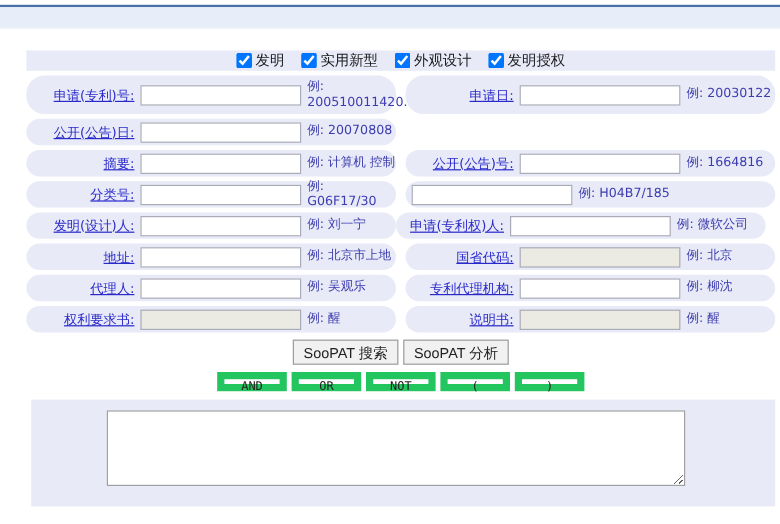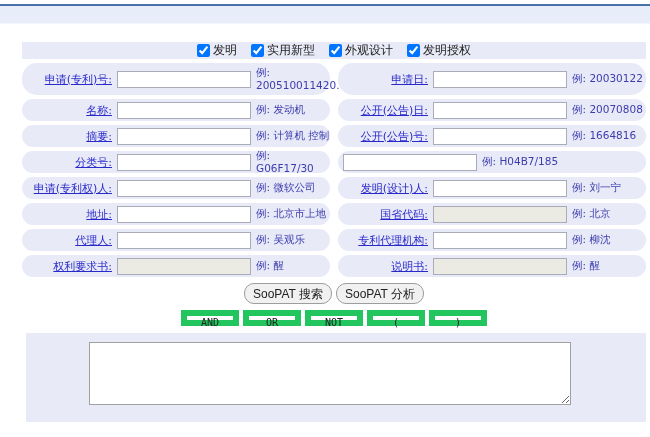--- a/index.html
+++ b/index.html
@@ -18,21 +18,21 @@
   .row-tall .cell { height: 32px; }
   .flabel { display: inline-block; width: 90px; flex: 0 0 90px; text-align: right;
     font-size: 11px; color: #2a2acb; text-decoration: underline; cursor: pointer;
     white-space: nowrap; }
   .finput { width: 134px; flex: 0 0 134px; height: 17px; margin-left: 5px;
     border: 1px solid #a9abb8; background: #fff; font-size: 11px; padding: 0 2px; }
   .finput:disabled { background: #ebebe4; }
   .fex { flex: 1; margin-left: 5px; font-size: 10.5px; color: #3c3cae; line-height: 1.25; }
   .soopat-row { display: flex; justify-content: center; margin-top: 6px; }
   .btn { font-size: 12px; color: #222; background: #f1f1f1; border: 1px solid #9d9d9d;
-    border-radius: 10px; padding: 2px 8px; margin: 0 2px; height: 21px; cursor: pointer; }
+    border-radius: 0; padding: 2px 8px; margin: 0 2px; height: 21px; cursor: pointer; }
   .op-row { display: flex; justify-content: center; margin-top: 6px; }
   .op-btn { width: 58px; height: 16px; margin: 0 2px; font-size: 10px;
     font-family: "DejaVu Sans Mono", monospace; color: #222; background: #fdfdff;
     border: 6px solid #22c55e; cursor: pointer; line-height: 13px; }
   .bottom-panel { margin-top: 7px; margin-left: 4px; width: 620px; height: 89px;
     background: #e8eaf7; padding: 9px 0 0 63px; }
   .query-textarea { width: 482px; height: 63px; border: 1px solid #a0a0a0;
     background: #fff; resize: both; font-size: 12px; font-family: inherit; }
 </style>
 </head>
@@ -69,25 +69,20 @@
       <span class="fex">例: 200510011420.0</span>
     </div>
     <div class="cell">
       <a class="flabel">申请日:</a>
       <input class="finput" style="">
       <span class="fex">例: 20030122</span>
     </div>
   </div>
 
   <div class="form-row">
-    <div class="cell left">
-      <a class="flabel">名称:</a>
-      <input class="finput" style="">
-      <span class="fex">例: 发动机</span>
-    </div>
     <div class="cell">
       <a class="flabel">公开(公告)日:</a>
       <input class="finput" style="">
       <span class="fex">例: 20070808</span>
     </div>
   </div>
 
   <div class="form-row">
     <div class="cell left">
       <a class="flabel">摘要:</a>
@@ -107,29 +102,29 @@
       <input class="finput" style="">
       <span class="fex">例: G06F17/30</span>
     </div>
     <div class="cell">
       <input class="finput" style="">
       <span class="fex">例: H04B7/185</span>
     </div>
   </div>
 
   <div class="form-row">
+    <div class="cell">
+      <a class="flabel">发明(设计)人:</a>
+      <input class="finput" style="">
+      <span class="fex">例: 刘一宁</span>
+    </div>
     <div class="cell left">
       <a class="flabel">申请(专利权)人:</a>
       <input class="finput" style="">
       <span class="fex">例: 微软公司</span>
-    </div>
-    <div class="cell">
-      <a class="flabel">发明(设计)人:</a>
-      <input class="finput" style="">
-      <span class="fex">例: 刘一宁</span>
     </div>
   </div>
 
   <div class="form-row">
     <div class="cell left">
       <a class="flabel">地址:</a>
       <input class="finput" style="">
       <span class="fex">例: 北京市上地</span>
     </div>
     <div class="cell">

